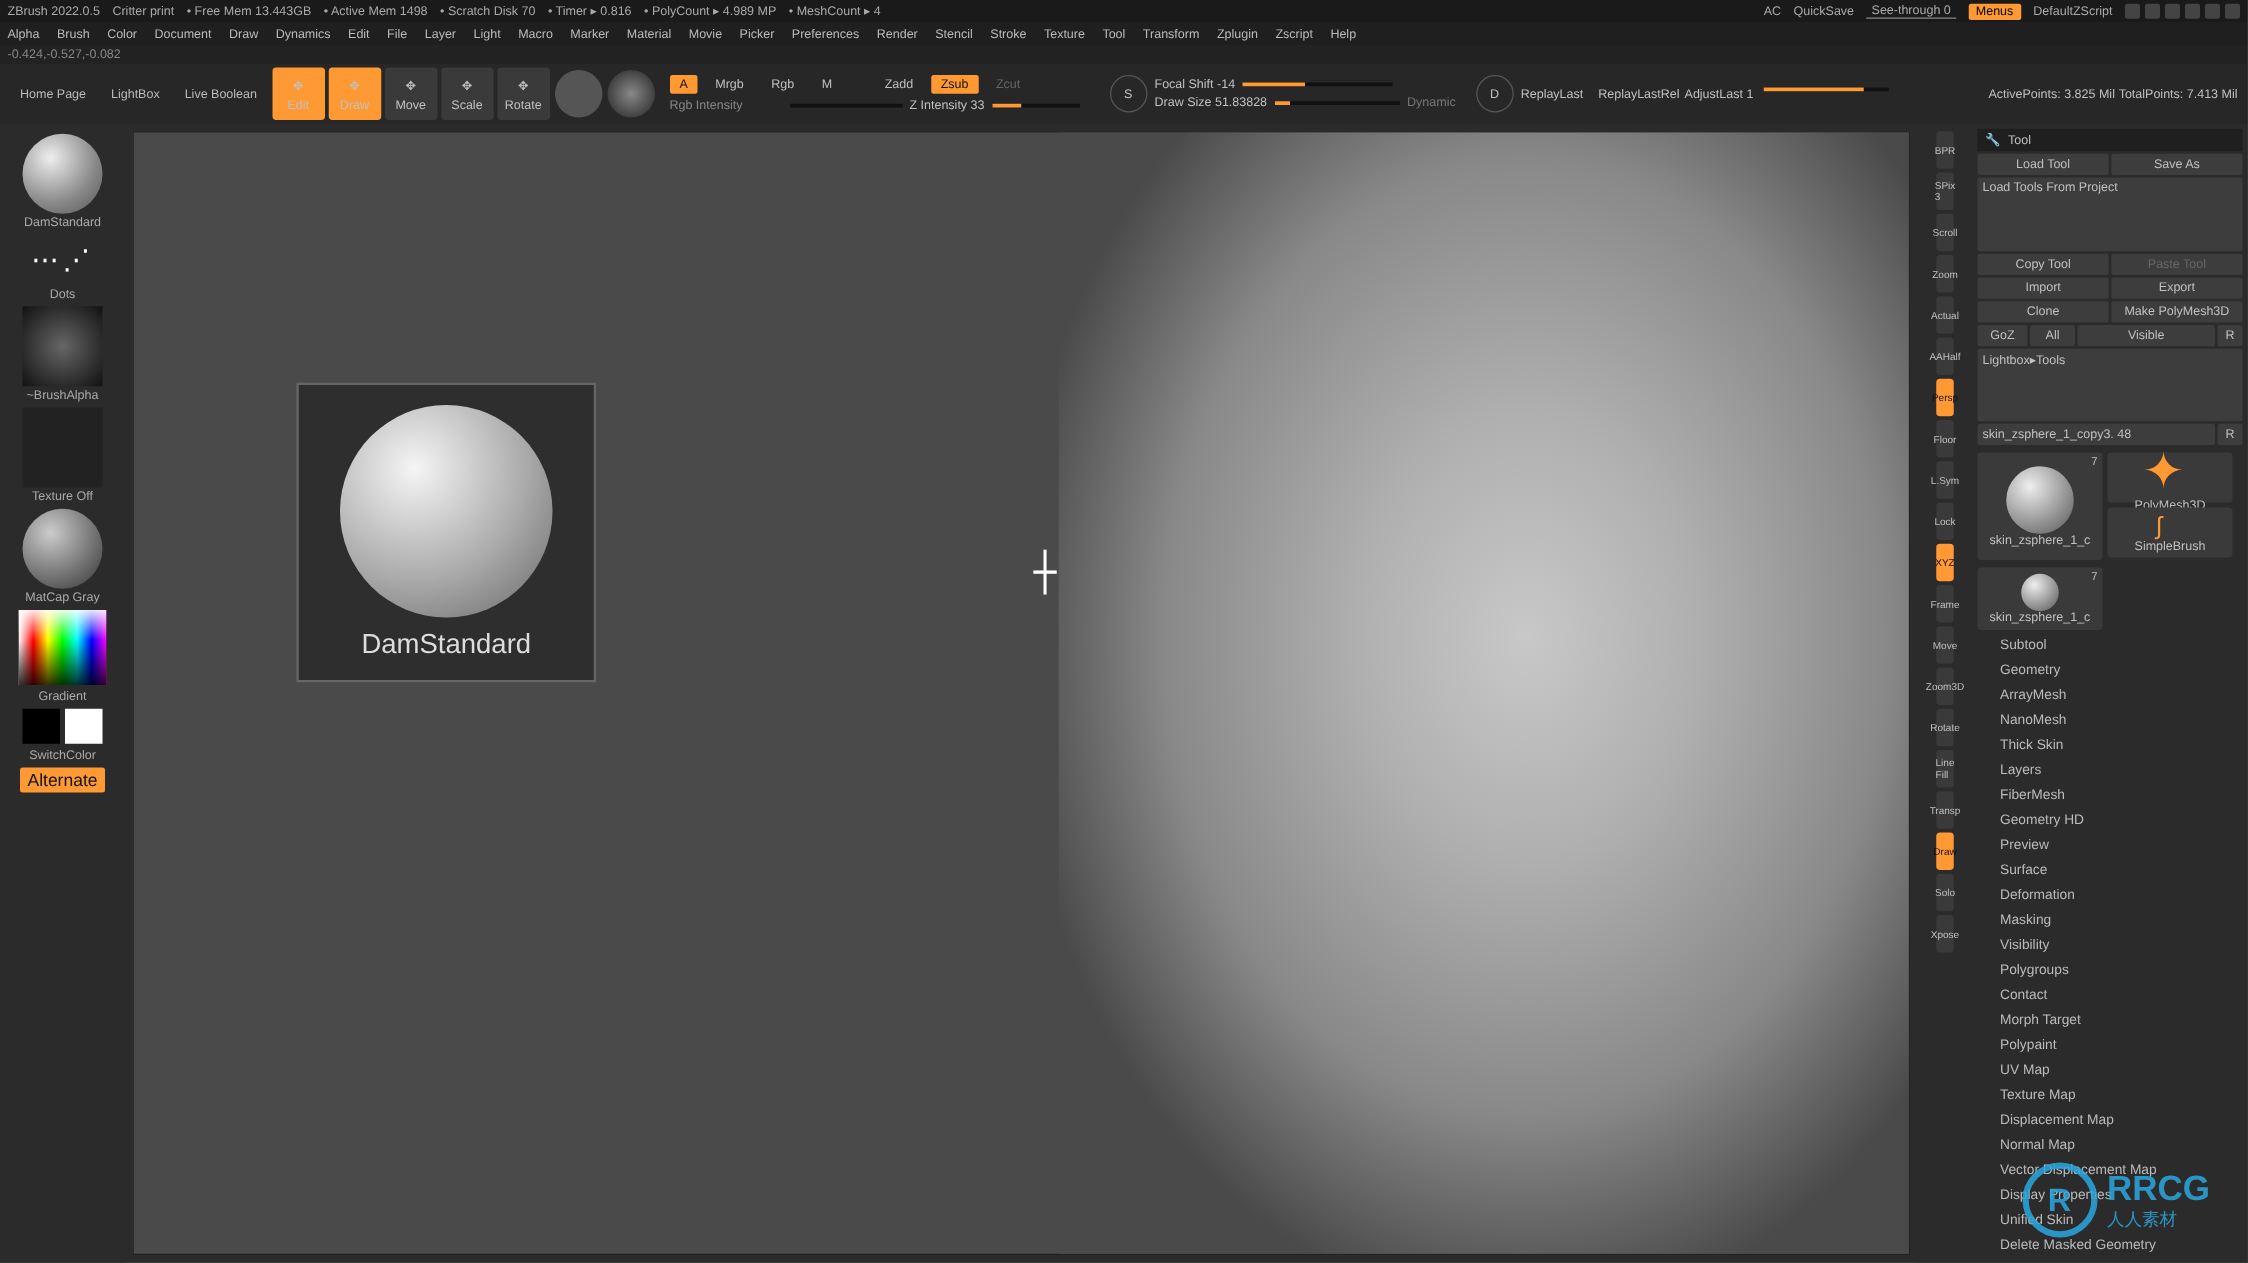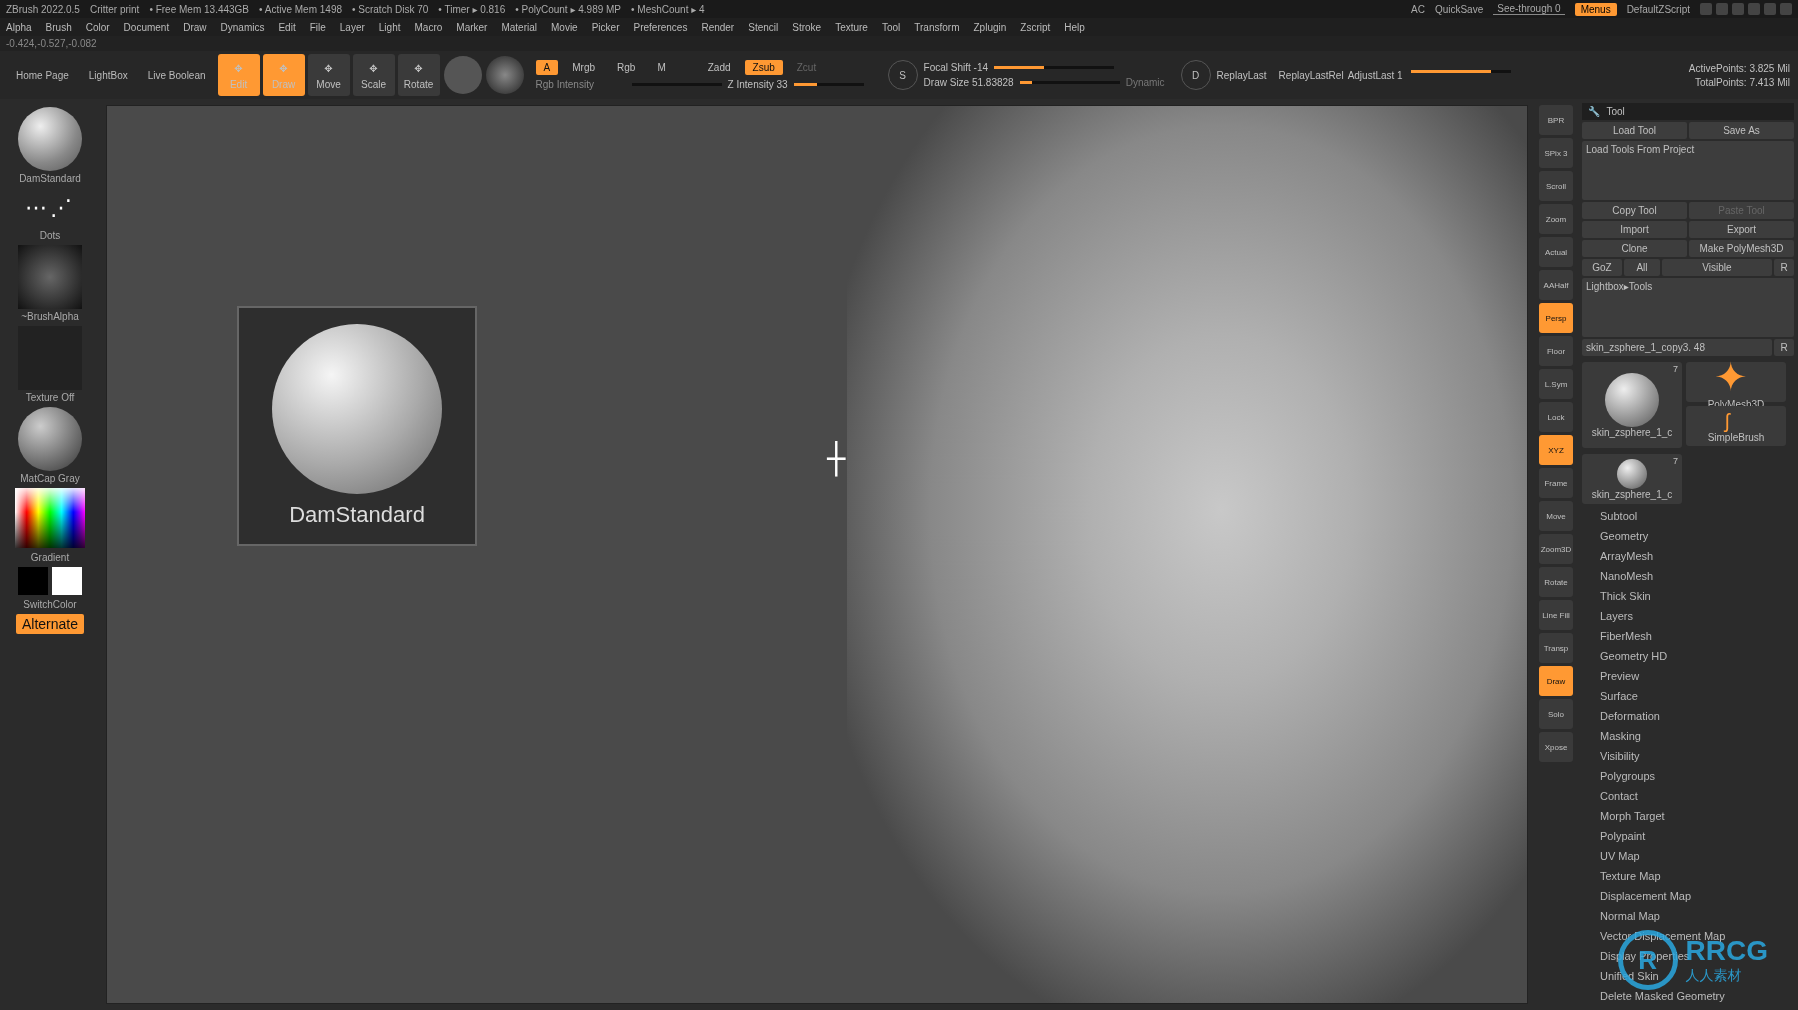--- a/index.html
+++ b/index.html
@@ -20,21 +20,21 @@
 
 .toolbar{height:48px;background:#272727;display:flex;align-items:center;padding:0 8px;gap:4px}
 .tbtn{padding:4px 8px;font-size:10px;color:#bbb;cursor:pointer;border-radius:2px}
 .sqbtn{width:42px;height:42px;background:#3a3a3a;display:flex;flex-direction:column;align-items:center;justify-content:center;border-radius:3px;font-size:9px;cursor:pointer;gap:2px}
 .sqbtn.active{background:#ff9933;color:#111}
 .sqbtn .ic{width:16px;height:16px;display:flex;align-items:center;justify-content:center}
 .circ{width:38px;height:38px;border-radius:50%;background:#555;cursor:pointer;flex-shrink:0}
 .circ.dark{background:radial-gradient(circle,#888,#222)}
 .pill{padding:2px 8px;font-size:10px;cursor:pointer;border-radius:2px}
 .pill.act{background:#ff9933;color:#111}
-.rightcol{margin-left:auto;display:flex;flex-direction:column;gap:3px;font-size:10px;text-align:right}
+.rightcol{margin-left:auto;display:flex;flex-direction:row;gap:3px;font-size:10px;text-align:right}
 
 .main{display:flex;height:calc(1010px - 18px - 18px - 15px - 48px)}
 
 .ldock{width:100px;background:#2b2b2b;display:flex;flex-direction:column;align-items:center;gap:4px;padding:8px 4px}
 .lslot{width:80px;display:flex;flex-direction:column;align-items:center;gap:2px}
 .lball{width:64px;height:64px;border-radius:50%;background:radial-gradient(circle at 35% 30%,#eee,#888 60%,#555)}
 .lsq{width:64px;height:64px;background:radial-gradient(circle at 50% 50%,#666,#111)}
 .lbl2{font-size:10px;color:#aaa}
 .colorpick{width:70px;height:60px;background:linear-gradient(to right,#fff,#f00,#ff0,#0f0,#0ff,#00f,#f0f);position:relative}
 .colorpick::before{content:"";position:absolute;inset:0;background:linear-gradient(to bottom,rgba(255,255,255,.9),rgba(0,0,0,0) 40%,rgba(0,0,0,.8))}
@@ -46,21 +46,21 @@
 .canvas .overlay-card{position:absolute;left:130px;top:200px;width:240px;height:240px;background:#2e2e2e;border:2px solid #666;display:flex;flex-direction:column;align-items:center;justify-content:center}
 .canvas .overlay-card .ball{width:170px;height:170px;border-radius:50%;background:radial-gradient(circle at 35% 30%,#f5f5f5,#aaa 55%,#666)}
 .canvas .overlay-card .caption{margin-top:8px;font-size:22px;color:#ddd}
 .canvas .bigtext{position:absolute;left:100px;top:450px;font-size:60px;font-weight:900;color:#fff;line-height:1;text-align:center;width:380px}
 .canvas .subtext{position:absolute;left:50px;bottom:30px;font-size:42px;font-weight:800;color:rgba(255,255,255,.35)}
 .canvas .cursor{position:absolute;left:720px;top:335px;font-size:30px;color:#fff;letter-spacing:-3px;font-family:monospace}
 
 .monster{position:absolute;right:0;top:0;width:680px;height:100%;background:radial-gradient(ellipse at 55% 45%,#c8c8c8 0%,#b0b0b0 25%,#888 55%,#4a4a4a 78%)}
 
 .rstrip{width:44px;background:#2b2b2b;display:flex;flex-direction:column;align-items:center;gap:3px;padding:6px 2px}
-.rstrip .ric{width:34px;height:30px;background:#3a3a3a;border-radius:3px;display:flex;flex-direction:column;align-items:center;justify-content:center;font-size:8px;cursor:pointer}
+.rstrip .ric{width:14px;height:30px;background:#3a3a3a;border-radius:3px;display:flex;flex-direction:column;align-items:center;justify-content:center;font-size:8px;cursor:pointer}
 .rstrip .ric.on{background:#ff9933;color:#111}
 
 .rpanel{width:220px;background:#2b2b2b;display:flex;flex-direction:column;padding:4px;gap:2px;overflow:hidden}
 .rpanel .hdr{background:#1f1f1f;padding:3px 6px;font-size:12px;display:flex;align-items:center;gap:6px}
 .rpanel .row2{display:flex;gap:2px}
 .rpanel .sbtn{flex:1;background:#3d3d3d;padding:3px 4px;font-size:10px;cursor:pointer;text-align:center;border-radius:2px}
 .rpanel .sbtn.dis{color:#666}
 .rpanel .thumbrow{display:flex;gap:4px;padding:4px 0}
 .rpanel .thumb{width:100px;height:86px;background:#3a3a3a;display:flex;flex-direction:column;align-items:center;justify-content:center;font-size:9px;border-radius:3px;position:relative}
 .rpanel .thumb .tball{width:54px;height:54px;border-radius:50%;background:radial-gradient(circle at 35% 30%,#eee,#999 55%,#555)}

